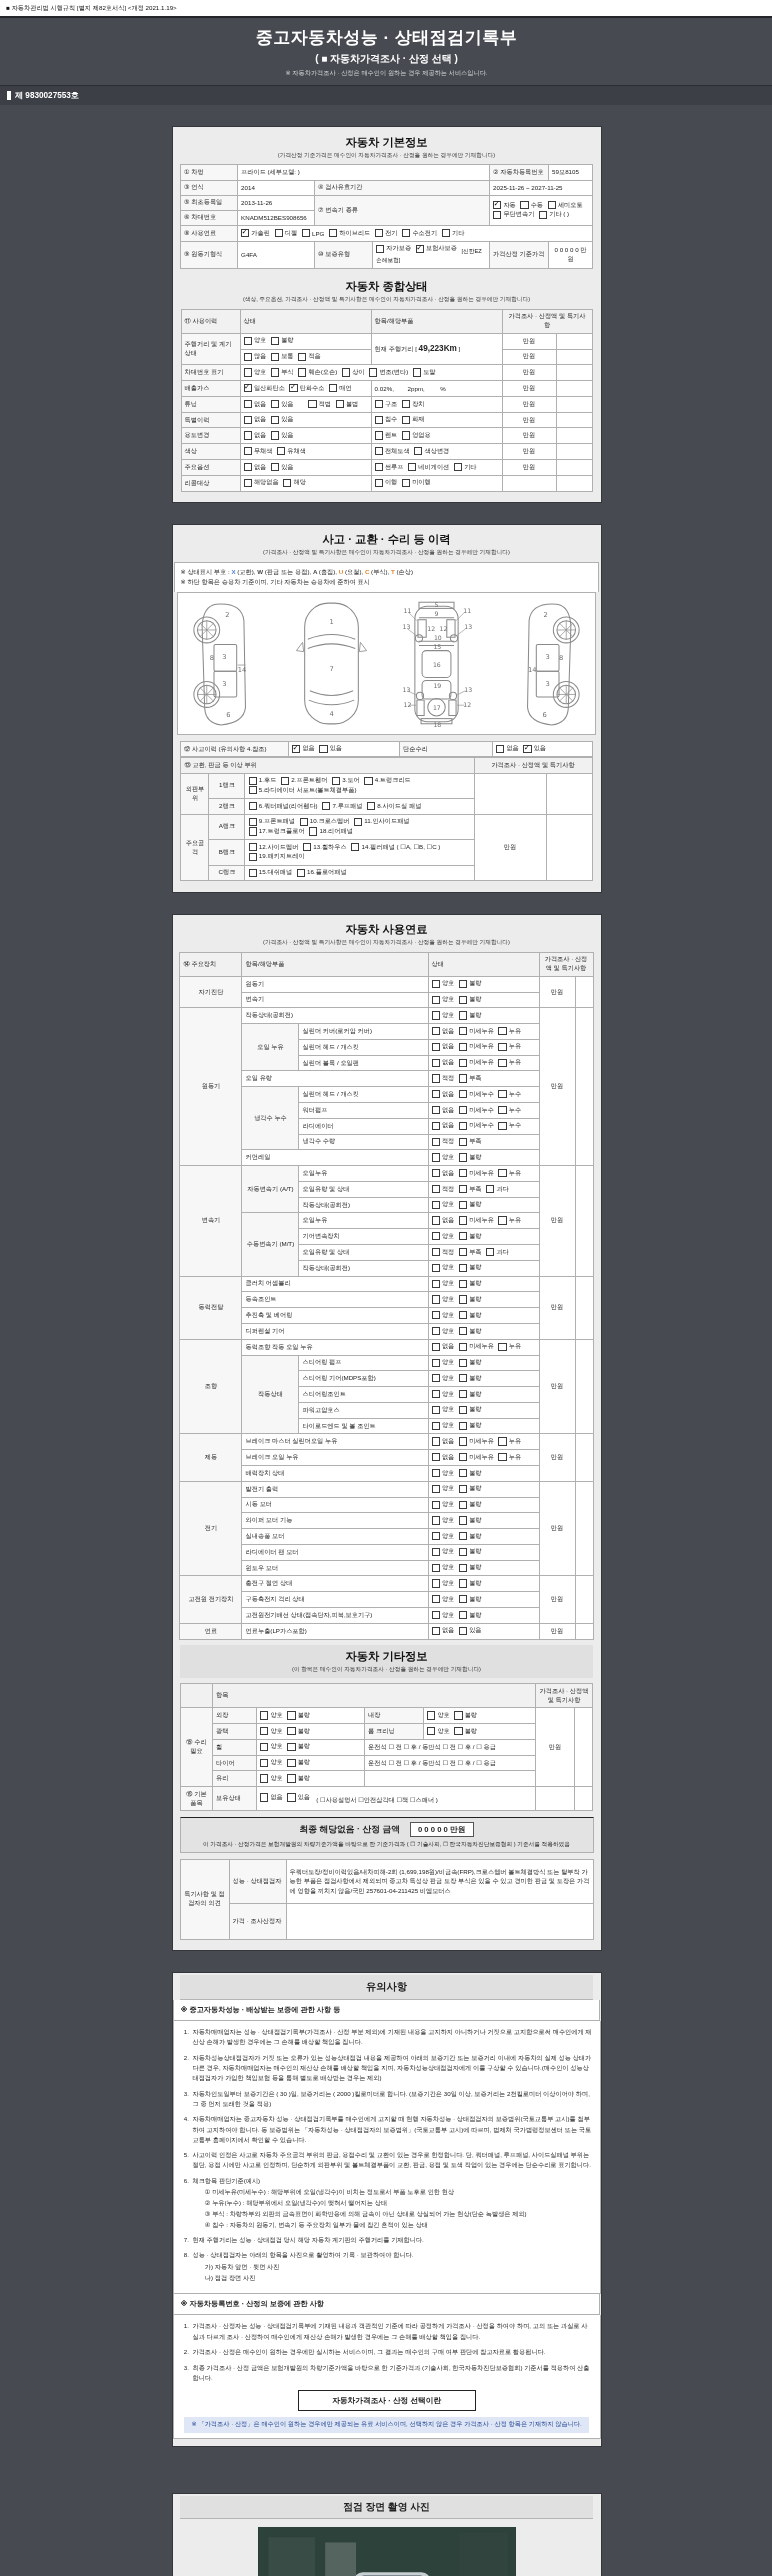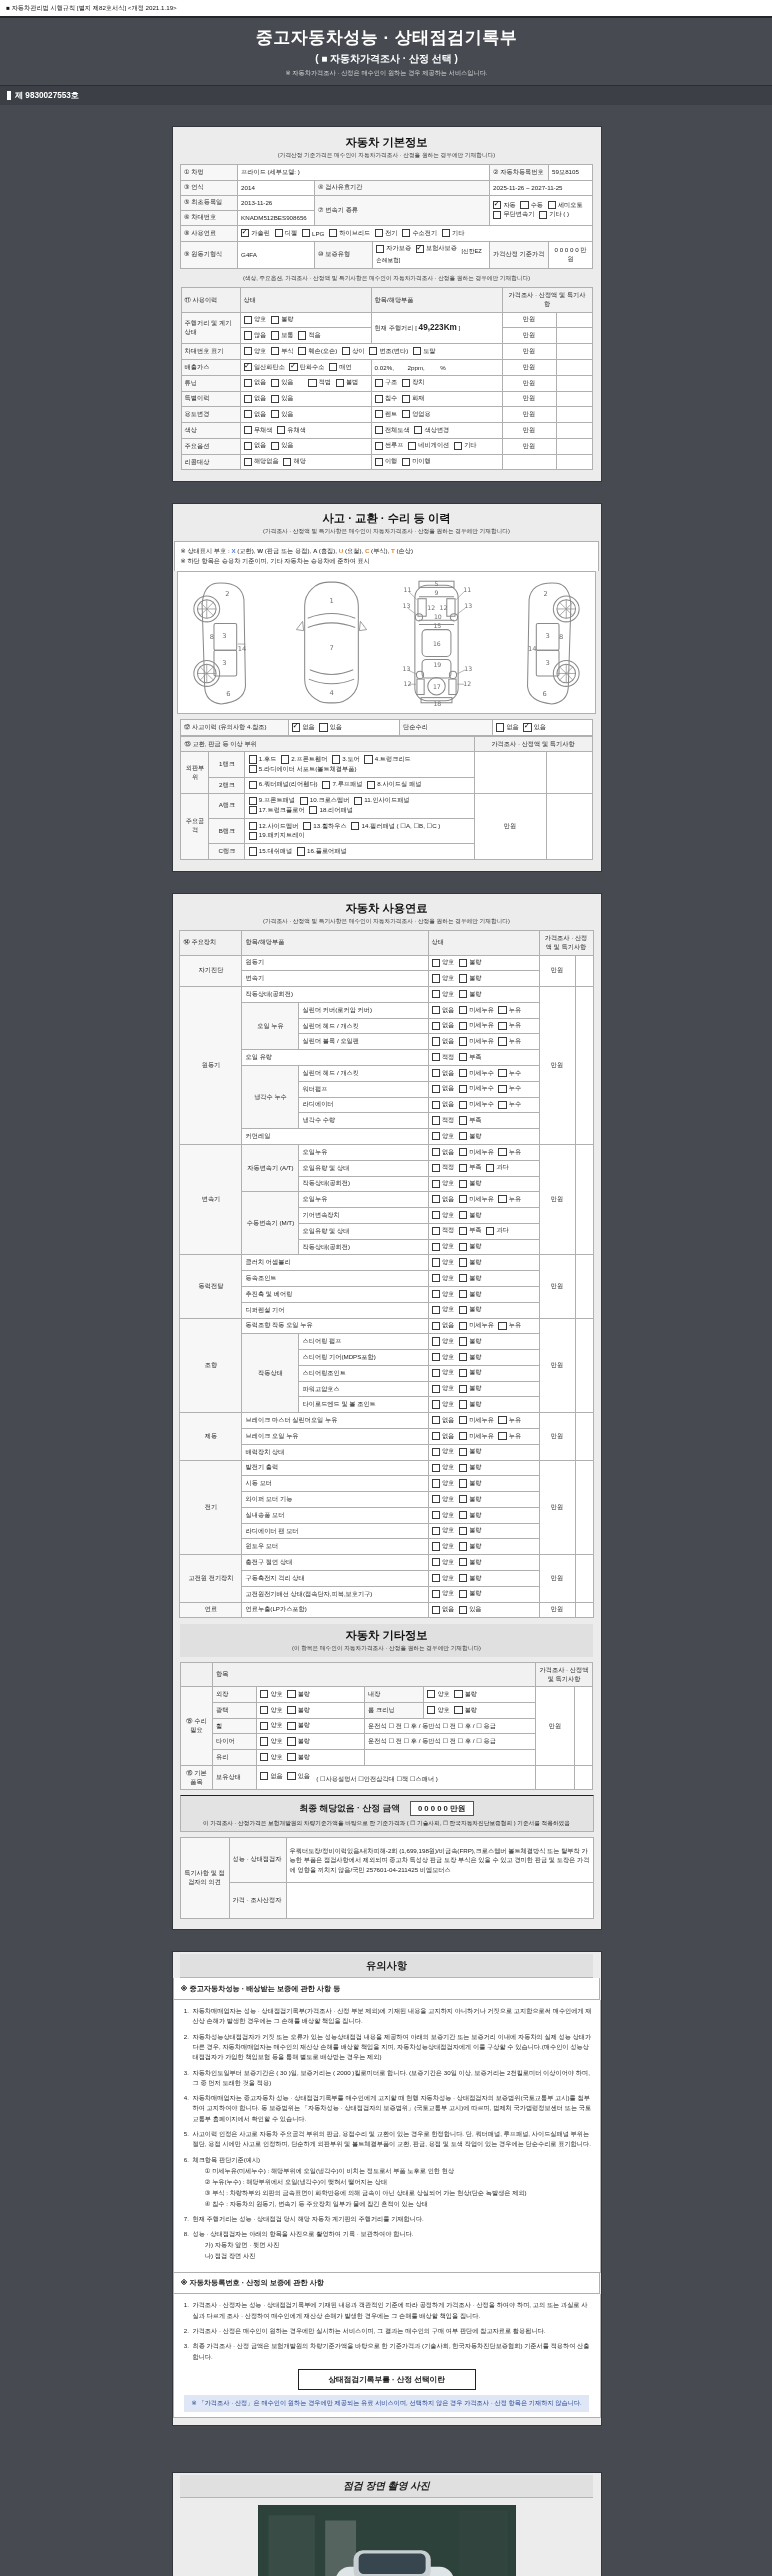--- a/index.html
+++ b/index.html
@@ -157,20 +157,21 @@
                 </span><span class="cb checked">
                   <span class="box"></span>
                   <span class="cbt">보험사보증</span>
                 </span></span><span style="font-size:5.7px">[신한EZ손해보험]</span></td>
         <td class="lbl">가격산정 기준가격</td>
         <td class="center">0 0 0 0 0 만원</td>
       </tr>
     </tbody>
       </table>
 
+    <div class="sec-title">자동차 종합상태</div>
     <div class="sec-sub">(색상, 주요옵션, 가격조사 · 산정액 및 특기사항은 매수인이 자동차가격조사 · 산정을 원하는 경우에만 기재합니다)</div>
 
     <table class="tbl">
       <colgroup>
           <col style="width:59px">
           <col style="width:131px">
           <col style="width:131px">
           <col style="width:54px">
           <col style="width:36px">
         </colgroup>
@@ -1317,27 +1318,27 @@
           <span>가격조사 · 산정자는 성능 · 상태점검기록부에 기재된 내용과 객관적인 기준에 따라 공정하게 가격조사 · 산정을 하여야 하며, 고의 또는 과실로 사실과 다르게 조사 · 산정하여 매수인에게 재산상 손해가 발생한 경우에는 그 손해를 배상할 책임을 집니다.</span>
         </div>
         <div class="n-item">
           <span class="n-num">2.</span>
           <span>가격조사 · 산정은 매수인이 원하는 경우에만 실시하는 서비스이며, 그 결과는 매수인의 구매 여부 판단에 참고자료로 활용됩니다.</span>
         </div>
         <div class="n-item">
           <span class="n-num">3.</span>
           <span>최종 가격조사 · 산정 금액은 보험개발원의 차량기준가액을 바탕으로 한 기준가격과 (기술사회, 한국자동차진단보증협회) 기준서를 적용하여 산출합니다.</span>
         </div>
-        <div class="n-box">상태점검기록부를 · 산정 선택이란</div>
+        <div class="n-box">자동차가격조사 · 산정 선택이란</div>
       <div class="n-blue">※ 「가격조사 · 산정」은 매수인이 원하는 경우에만 제공되는 유료 서비스이며, 선택하지 않은 경우 가격조사 · 산정 항목은 기재하지 않습니다.</div>
     </div>
   </div>
 
   <div class="panel photo-panel" style="margin-top:46px;">
-    <div class="band-title" style="margin:0 7.7px;font-style:italic;">점검 장면 촬영 사진</div>
+    <div class="band-title" style="margin:0 7.7px;">점검 장면 촬영 사진</div>
     <div class="photo-wrap">
 
       <svg width="258" height="170" style="background:#233630;" viewBox="0 0 500 330">
         <rect x="0" y="0" width="500" height="180" fill="#2c423a"></rect>
         <rect x="0" y="180" width="500" height="150" fill="#45724c"></rect>
         <rect x="20" y="20" width="90" height="150" fill="#3a4c46"></rect>
         <rect x="390" y="10" width="95" height="170" fill="#31443d"></rect>
         <rect x="130" y="30" width="60" height="130" fill="#55645e"></rect>
         <rect x="60" y="185" width="70" height="130" fill="#3f7d4f" transform="skewX(-12)"></rect>
         <rect x="340" y="185" width="70" height="130" fill="#3c7349" transform="skewX(12)"></rect>

